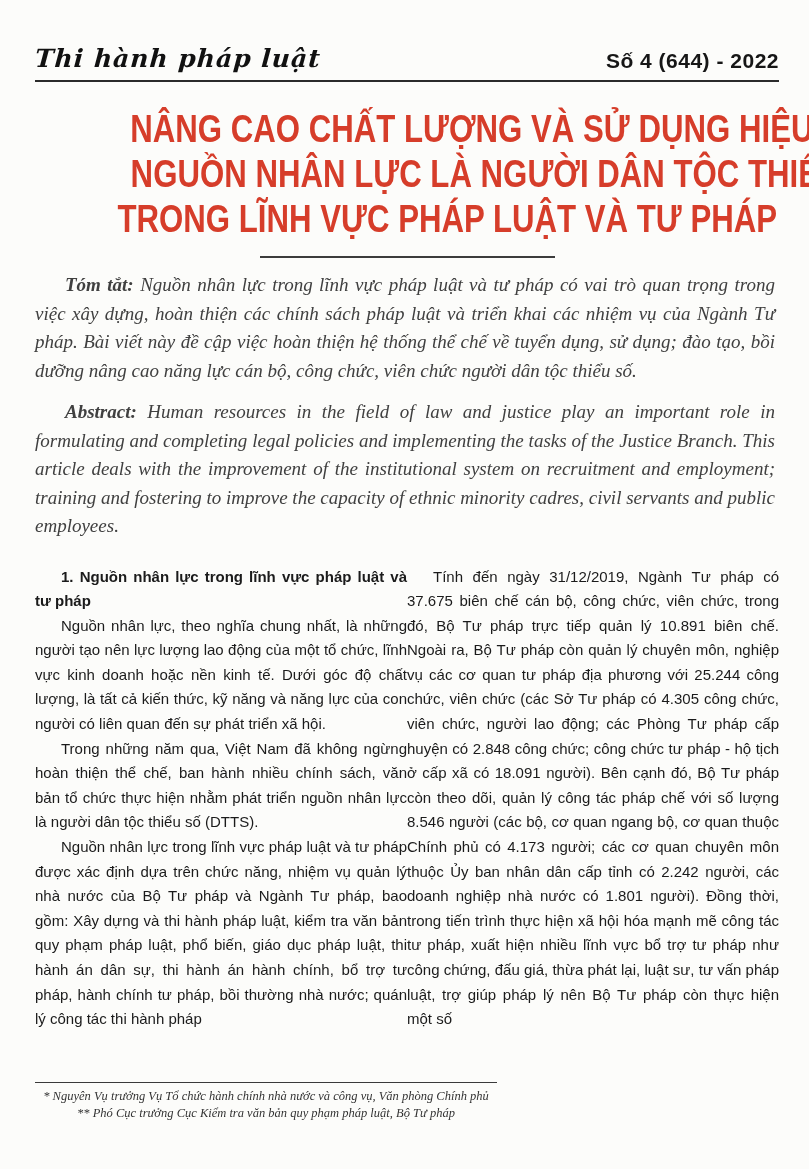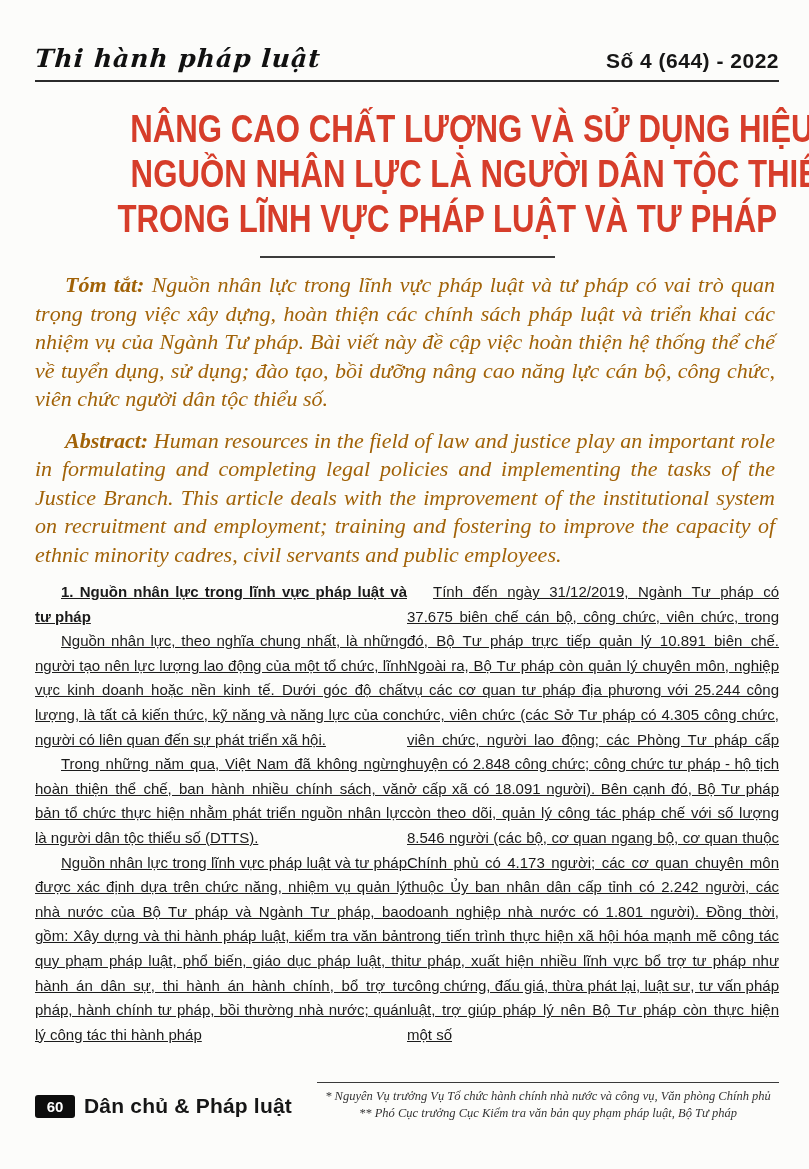--- a/index.html
+++ b/index.html
@@ -32,26 +32,26 @@
     font-weight:700;font-size:39px;line-height:45px;
     letter-spacing:0;transform:scaleX(0.8);
   }
   
   .authors{margin-top:15px;text-align:center;font-weight:bold;font-size:17px;line-height:23px;color:#2d2d2d;}
   .bullet{display:inline-block;font-size:13px;margin-right:7px;transform:translateY(-1px);}
   .authors-rule{width:295px;height:2px;background:#3c3c3c;margin:9px auto 0;}
   
   .abs{
     font-family:"Liberation Serif",serif;font-style:italic;
-    font-size:22px;line-height:28.5px;text-align:justify;
-    text-indent:30px;color:#a16207;margin:13px 4px 0 0;
+    font-size:19px;line-height:28.5px;text-align:justify;
+    text-indent:30px;color:#404040;margin:13px 4px 0 0;
   }
   .abs .lead{font-weight:bold;}
   
-  .cols{display:flex;margin-top:11px;text-decoration:underline;}
+  .cols{display:flex;margin-top:24px;}
   .col{flex:1;font-size:15px;line-height:24.6px;text-align:justify;color:#1b1b1b;}
   .col p{margin:0;text-indent:26px;}
   .col p.heading{font-weight:bold;}
   .col p.no-indent{text-indent:0;}
   
   .footer{
     position:absolute;left:35px;right:30px;top:1082px;
     display:flex;justify-content:space-between;align-items:flex-start;
   }
   .footer-left{display:flex;align-items:center;margin-top:12px;}
@@ -97,23 +97,19 @@
       <p>Nguồn nhân lực, theo nghĩa chung nhất, là những người tạo nên lực lượng lao động của một tổ chức, lĩnh vực kinh doanh hoặc nền kinh tế. Dưới góc độ chất lượng, là tất cả kiến thức, kỹ năng và năng lực của con người có liên quan đến sự phát triển xã hội.</p>
       <p>Trong những năm qua, Việt Nam đã không ngừng hoàn thiện thể chế, ban hành nhiều chính sách, văn bản tổ chức thực hiện nhằm phát triển nguồn nhân lực là người dân tộc thiểu số (DTTS).</p>
       <p>Nguồn nhân lực trong lĩnh vực pháp luật và tư pháp được xác định dựa trên chức năng, nhiệm vụ quản lý nhà nước của Bộ Tư pháp và Ngành Tư pháp, bao gồm: Xây dựng và thi hành pháp luật, kiểm tra văn bản quy phạm pháp luật, phổ biến, giáo dục pháp luật, thi hành án dân sự, thi hành án hành chính, bổ trợ tư pháp, hành chính tư pháp, bồi thường nhà nước; quán lý công tác thi hành pháp</p>
     </div>
     <div class="col">
       <p>Tính đến ngày 31/12/2019, Ngành Tư pháp có 37.675 biên chế cán bộ, công chức, viên chức, trong đó, Bộ Tư pháp trực tiếp quản lý 10.891 biên chế. Ngoài ra, Bộ Tư pháp còn quản lý chuyên môn, nghiệp vụ các cơ quan tư pháp địa phương với 25.244 công chức, viên chức (các Sở Tư pháp có 4.305 công chức, viên chức, người lao động; các Phòng Tư pháp cấp huyện có 2.848 công chức; công chức tư pháp - hộ tịch ở cấp xã có 18.091 người). Bên cạnh đó, Bộ Tư pháp còn theo dõi, quản lý công tác pháp chế với số lượng 8.546 người (các bộ, cơ quan ngang bộ, cơ quan thuộc Chính phủ có 4.173 người; các cơ quan chuyên môn thuộc Ủy ban nhân dân cấp tỉnh có 2.242 người, các doanh nghiệp nhà nước có 1.801 người). Đồng thời, trong tiến trình thực hiện xã hội hóa mạnh mẽ công tác tư pháp, xuất hiện nhiều lĩnh vực bổ trợ tư pháp như công chứng, đấu giá, thừa phát lại, luật sư, tư vấn pháp luật, trợ giúp pháp lý nên Bộ Tư pháp còn thực hiện một số</p>
     </div>
   </div>
 
   <div class="footer">
-    <div class="footer-left">
-      <span class="page-badge">60</span>
-      <span class="journal-name">Dân chủ &amp; Pháp luật</span>
-    </div>
     <div class="footnotes">
       <div>* Nguyên Vụ trưởng Vụ Tổ chức hành chính nhà nước và công vụ, Văn phòng Chính phủ</div>
       <div>** Phó Cục trưởng Cục Kiểm tra văn bản quy phạm pháp luật, Bộ Tư pháp</div>
     </div>
   </div>
 
 </div>
 
 </body></html>

